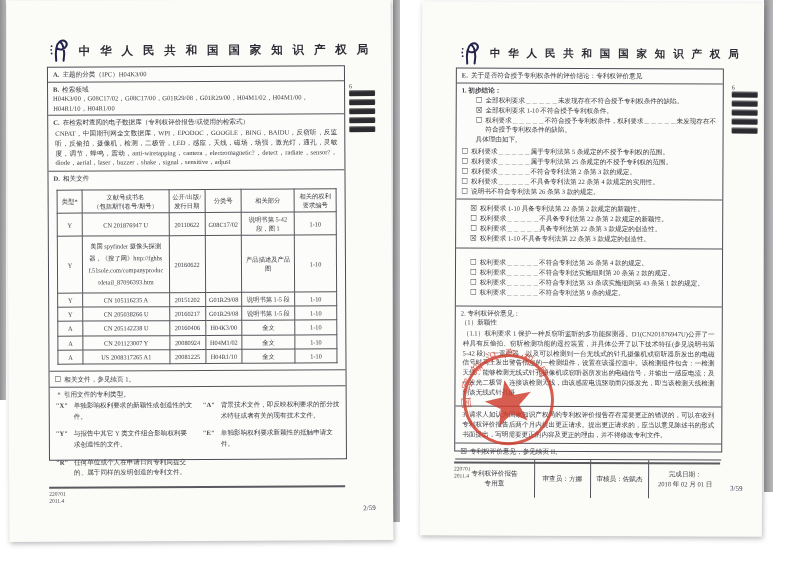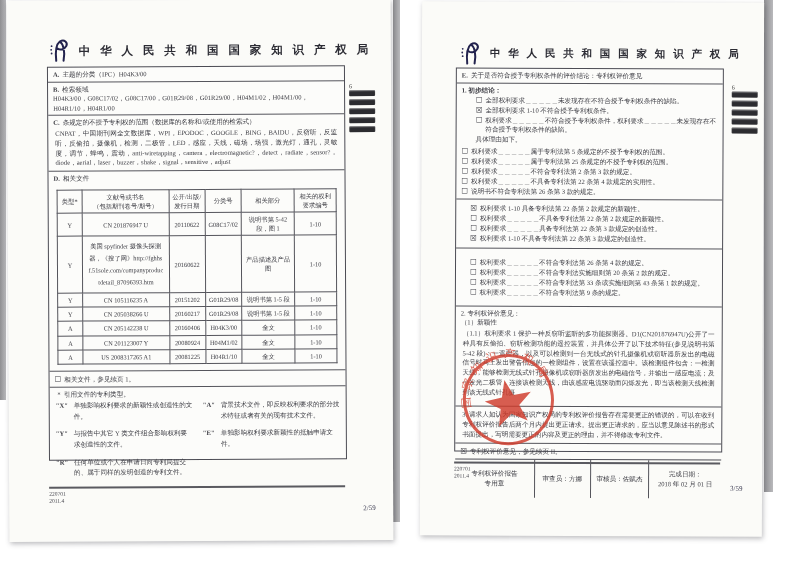--- a/index.html
+++ b/index.html
@@ -79,21 +79,21 @@
 
   <div class="main-box" style="left:40px;top:66px;width:296px;height:392px;">
     <div class="sec">
       <span class="sec-label">A.</span><span>主题的分类（IPC）H04K3/00</span>
     </div>
     <div class="sec">
       <div><span class="sec-label">B.</span><span>检索领域</span></div>
       <div>H04K3/00，G08C17/02，G08C17/00，G01R29/08，G01R29/00，H04M1/02，H04M1/00，H04R1/10，H04R1/00</div>
     </div>
     <div class="sec">
-      <div><span class="sec-label">C.</span><span>条规定的不授予专利权的范围（数据库的名称和/或使用的检索式）</span></div>
+      <div><span class="sec-label">C.</span><span>在检索时查阅的电子数据库（专利权评价报告/或使用的检索式）</span></div>
       <div class="para" style="padding:1px 2px;">CNPAT，中国期刊网全文数据库，WPI，EPODOC，GOOGLE，BING，BAIDU，反窃听，反监听，反偷拍，摄像机，检测，二极管，LED，感应，天线，磁场，场强，激光灯，通孔，灵敏度，调节，蜂鸣，震动，anti-wiretapping，camera，electromagnetic?，detect，radiate，sensor?，diode，aerial，laser，buzzer，shake，signal，sensitive，adjust</div>
     </div>
     <div class="sec" style="border-bottom:none;padding-bottom:0;">
       <span class="sec-label">D.</span><span>相关文件</span>
     </div>
 
     <table class="doc-table">
       <thead>
           <tr>
             <th style="width: 9%;">类型*</th>

